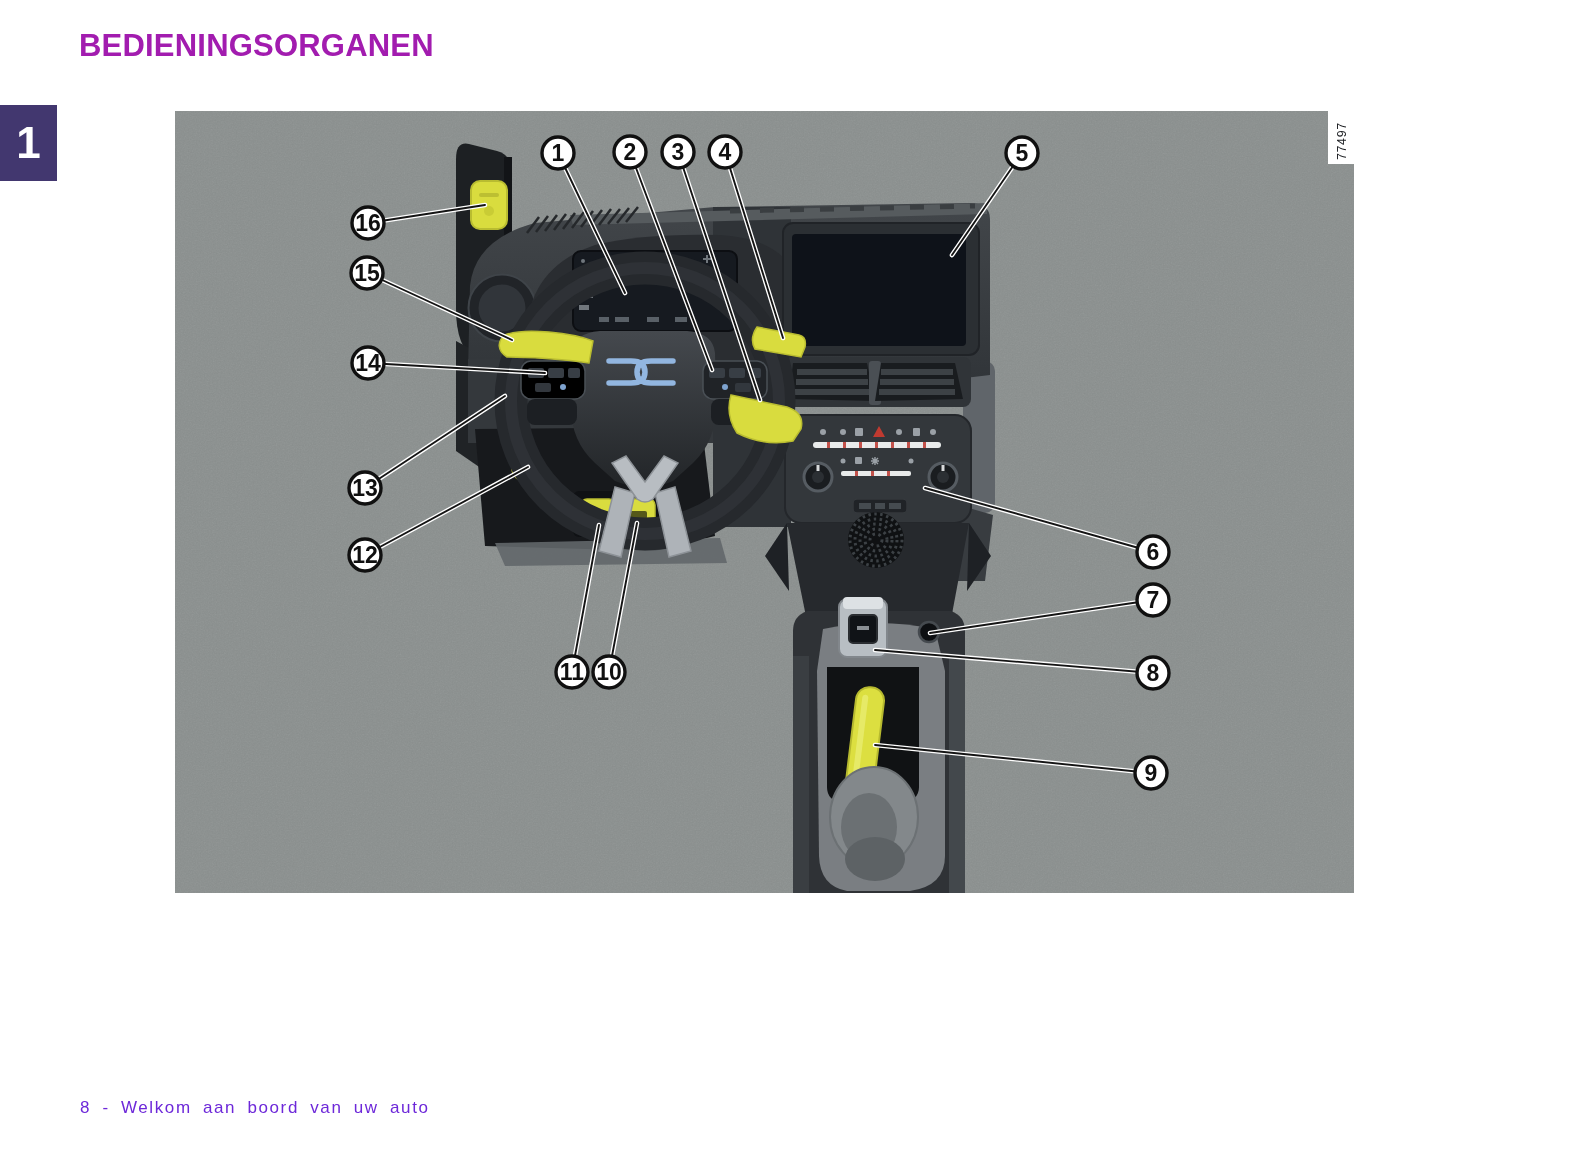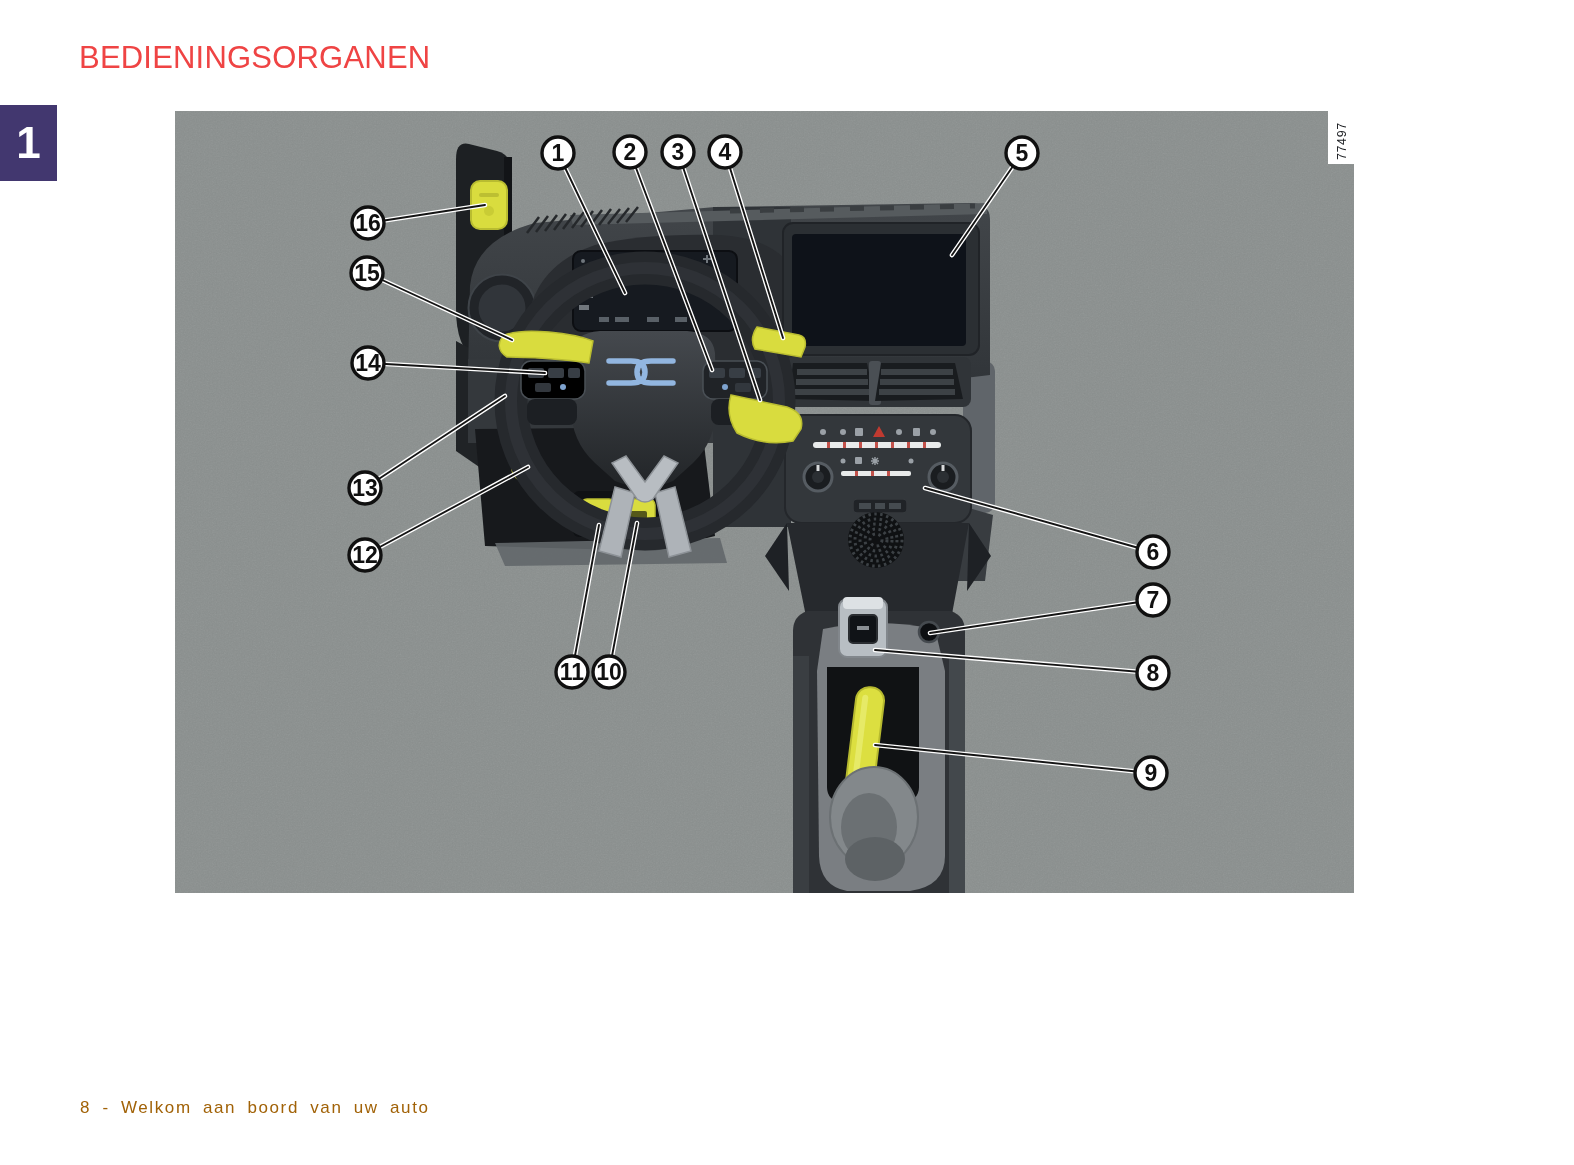--- a/index.html
+++ b/index.html
@@ -1,33 +1,33 @@
 <!DOCTYPE html>
 <html><head>
 <meta charset="utf-8">
 <style>
   html,body{margin:0;padding:0;}
   body{
     width:1574px;height:1165px;position:relative;background:#ffffff;
     font-family:"Liberation Sans",sans-serif;overflow:hidden;
   }
   .page-title{
-    position:absolute;left:79px;top:40px;margin:0;
-    font-size:31px;font-weight:normal;color:#ef4444;letter-spacing:0.2px;
+    position:absolute;left:79px;top:28px;margin:0;
+    font-size:31px;font-weight:bold;color:#a21caf;letter-spacing:0.2px;
   }
   .chapter-tab{
     position:absolute;left:0;top:105px;width:57px;height:76px;
     background:#42376F;color:#fff;display:flex;align-items:center;justify-content:center;
     font-size:44px;font-weight:bold;
   }
   .figure-wrap{position:absolute;left:175px;top:111px;width:1179px;height:782px;}
   .figure-wrap svg{display:block;}
   .page-footer{
     position:absolute;left:80px;top:1098px;margin:0;
-    font-size:17px;color:#a16207;letter-spacing:1.6px;word-spacing:5px;
+    font-size:17px;color:#6d28d9;letter-spacing:1.6px;word-spacing:5px;
   }
   
   .leader-halo{stroke:#ffffff;stroke-width:4.6;stroke-linecap:round;}
   .leader-line{stroke:#141414;stroke-width:1.9;stroke-linecap:round;}
   .callout-circle{fill:#ffffff;stroke:#101010;stroke-width:3.4;}
   .callout-number{
     font-family:"Liberation Sans",sans-serif;font-weight:bold;font-size:23px;
     fill:#101010;text-anchor:middle;
   }
   .fig-number-text{

